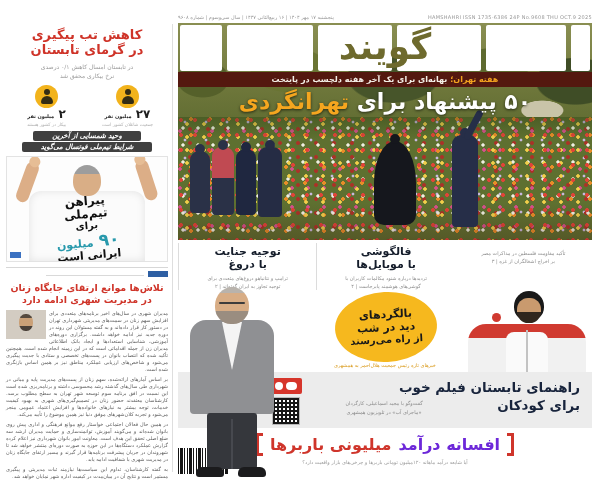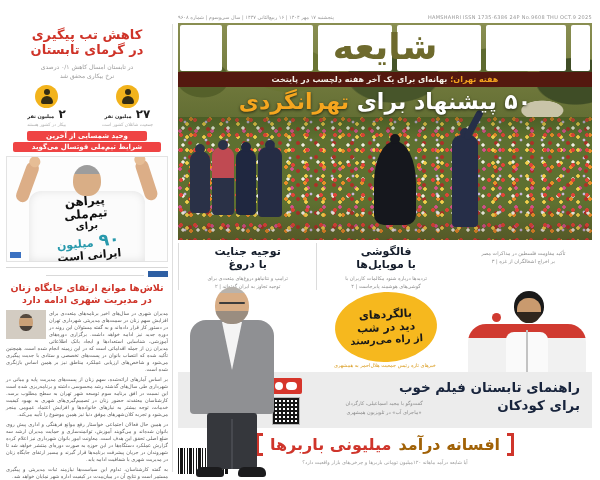--- a/index.html
+++ b/index.html
@@ -115,43 +115,43 @@
   .tv-logo::after { content:""; position:absolute; left:16px; top:4px; width:11px; height:8px; background:#fff; border-radius:4px; }
   .qr { position:absolute; left:94px; top:25px; width:28px; height:28px; background:#fff; border:1px solid #bbb;
         background-image:
           repeating-linear-gradient(0deg, #161616 0 2px, transparent 2px 4px),
           repeating-linear-gradient(90deg, #161616 0 2px, #ffffff 2px 4px); }
 
   
   .porters { position:absolute; left:178px; top:428px; width:414px; height:52px; }
   .p-title { display:flex; justify-content:center; align-items:center; gap:7px; margin-top:5px;
              font-size:16px; font-weight:bold; }
-  .p-black { color:#a16207; } .p-red { color:#cf352b; }
+  .p-black { color:#6d28d9; } .p-red { color:#cf352b; }
   .br { width:7px; height:23px; border:3px solid #cf352b; }
   .br-right { border-left:none; } .br-left { border-right:none; }
   .p-sub { text-align:center; font-size:5px; color:#9a9a9a; margin-top:3px; }
   .p-barcode { position:absolute; left:0; top:20px; width:50px; height:26px;
         background:repeating-linear-gradient(90deg,#141414 0 1px,#fff 1px 2px,#141414 2px 5px,#fff 5px 6px,#141414 6px 7px,#fff 7px 9px); }
 
   
   .vsep { position:absolute; left:172px; top:24px; bottom:8px; width:1px; background:#dedede; }
   .sidebar { position:absolute; left:6px; top:24px; width:162px; height:452px; }
   .sb-title { text-align:center; font-size:13px; font-weight:bold; color:#cf3429; line-height:1.15; margin-top:4px; }
   .sb-sub { text-align:center; font-size:6px; color:#9b9b9b; line-height:1.5; margin-top:4px; }
   .stats { display:flex; justify-content:space-around; margin-top:5px; }
   .stat { text-align:center; width:70px; }
   .bubble { width:23px; height:23px; border-radius:50%; background:#f2b31c; margin:0 auto; position:relative; }
   .bubble::before { content:""; position:absolute; left:8.5px; top:4px; width:6px; height:6px; border-radius:50%; background:#332c14; }
   .bubble::after { content:""; position:absolute; left:5.5px; top:11px; width:12px; height:8px; border-radius:6px 6px 2px 2px; background:#332c14; }
   .stat .num { font-size:12px; font-weight:bold; color:#1e1e1e; line-height:1.1; }
   .stat .unit { font-size:5px; font-weight:bold; color:#1e1e1e; }
   .stat .cap { font-size:4.5px; color:#b0b0b0; margin-top:1px; }
   .futsal { margin-top:4px; text-align:center; }
-  .futsal div { display:block; width:fit-content; margin:1px auto 0; background:#ef4444; color:#fff;
-                font-size:7px; font-weight:bold; padding:1px 19px; border-radius:2px; }
+  .futsal div { display:block; width:fit-content; margin:1px auto 0; background:#404040; color:#fff;
+                font-size:7px; font-weight:bold; padding:1px 19px; border-radius:2px;font-style:italic; }
 
   .man-photo { position:relative; margin-top:4px; height:106px; background:#fdfdfd; border:1px solid #e3e3e3; overflow:hidden; }
   .arm { position:absolute; width:13px; height:42px; background:#dcae87; border-radius:7px; }
   .arm::after { content:""; position:absolute; left:1px; top:-6px; width:11px; height:11px; border-radius:50%; background:#e6bd95; }
   .arm-l { left:14px; top:4px; transform:rotate(20deg); }
   .arm-r { right:14px; top:2px; transform:rotate(-18deg); }
   .mm-head { position:absolute; left:50%; top:8px; transform:translateX(-50%); width:28px; height:31px;
              border-radius:50% 50% 44% 44%; background:linear-gradient(180deg,#9d9d9d 0 30%, #d9ae86 30%); }
   .tee { position:absolute; left:22px; right:22px; top:34px; bottom:0; background:#fbfbfb;
          border-radius:12px 12px 0 0; box-shadow:inset 0 0 8px rgba(0,0,0,.10); }
@@ -196,21 +196,21 @@
       <div class="fig fig6"></div>
     </div>
     <div class="masthead">
       <div class="mh-box b1"></div>
       <div class="mh-box b2"></div>
       <div class="mh-box b3"></div>
       <div class="mh-box b4"></div>
       <div class="mh-box b5"></div>
       <div class="mh-box b6"></div>
     </div>
-    <div class="logo-text">شایعه</div>
+    <div class="logo-text">گویند</div>
     <div class="kicker">
       <span class="hl">هفته تهران؛</span>
       <span>بهانه‌ای برای یک آخر هفته دلچسب در پایتخت</span>
     </div>
     <div class="lead-headline">
       <span>۵۰ پیشنهاد برای</span>
       <span class="orange">تهرانگردی</span>
     </div>
   </div>
 

